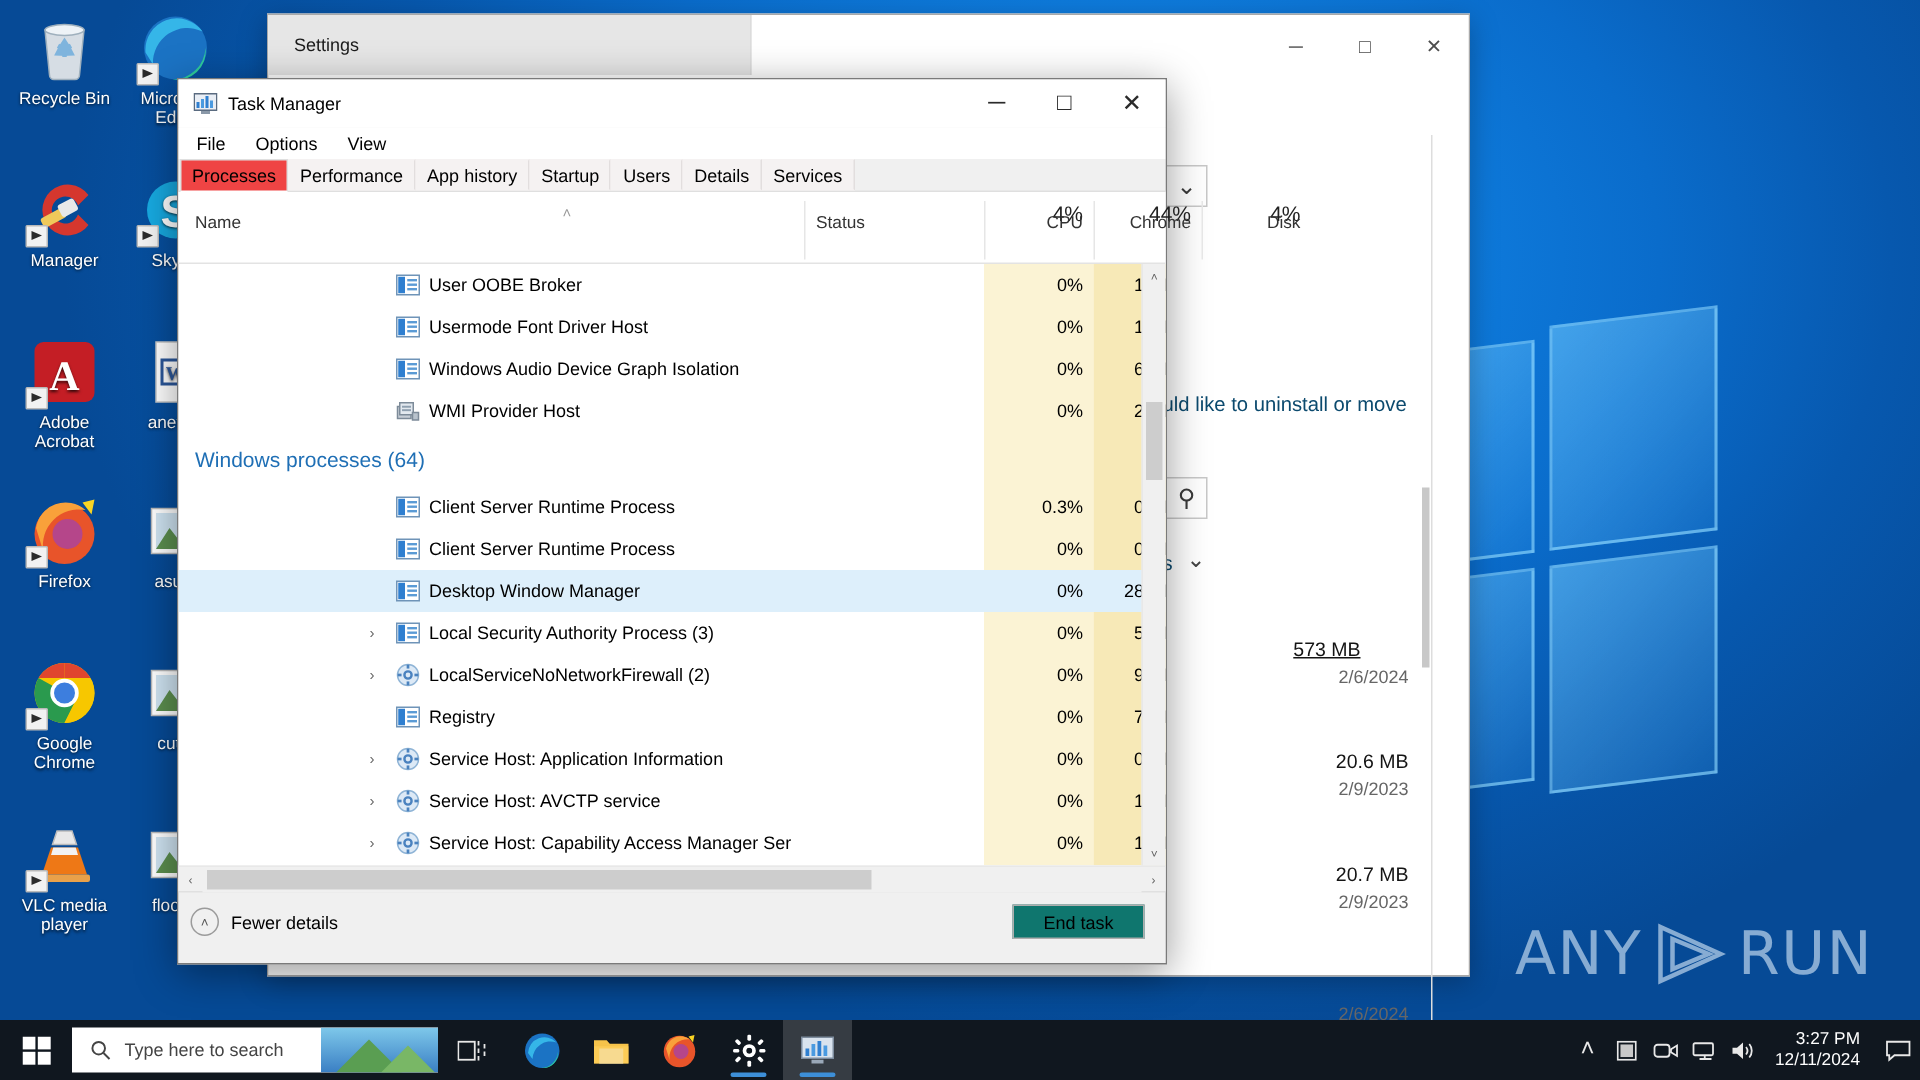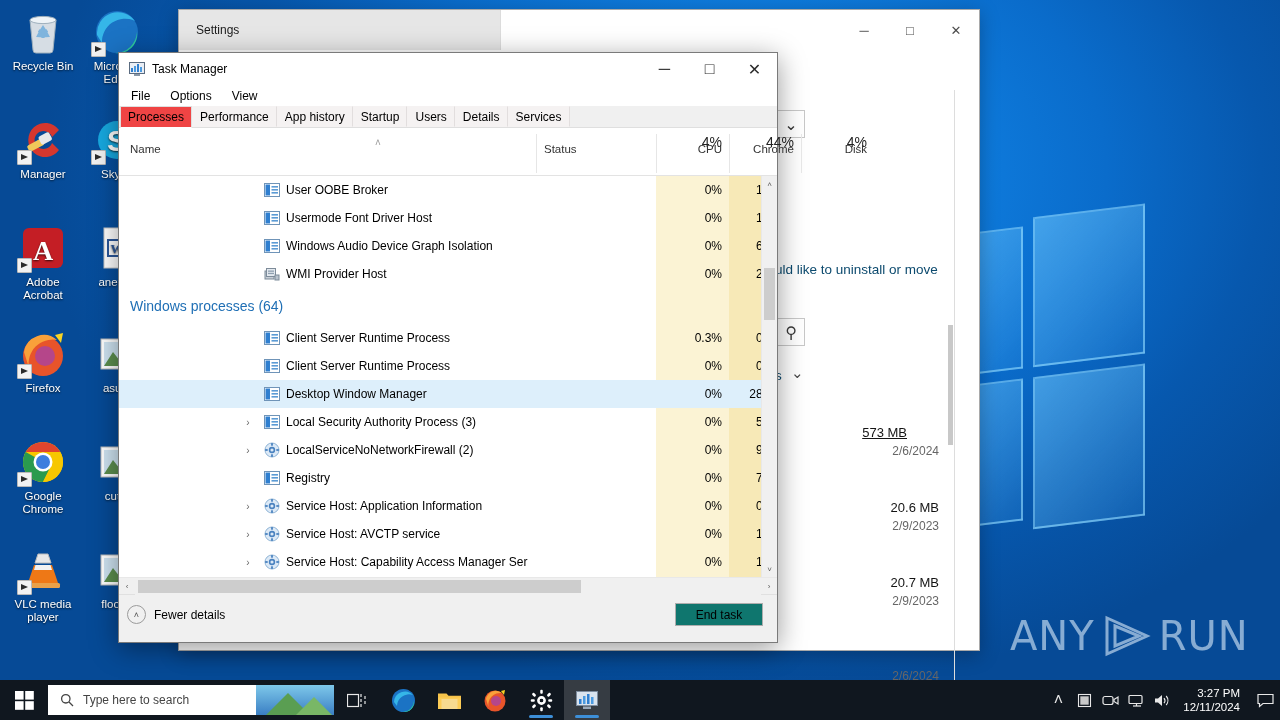--- a/index.html
+++ b/index.html
@@ -346,21 +346,21 @@
     width: 1280px; height: 40px;
     background: #10171f;
     display: flex; align-items: center;
     z-index: 50;
   }
   #start-btn {
     width: 48px; height: 40px;
     display: flex; align-items: center; justify-content: center;
   }
   #search-box {
-    width: 286px; height: 30px;
+    width: 244px; height: 30px;
     background: #fff;
     display: flex; align-items: center;
     gap: 9px; padding-left: 12px;
     position: relative; overflow: hidden;
   }
   #search-box .sph { font-size: 12px; color: #444; z-index: 2; }
   #search-thumb {
     position: absolute; right: 0; top: 0; width: 78px; height: 30px;
     background: linear-gradient(#7ec8ea, #3a7fc4);
     overflow: hidden;

